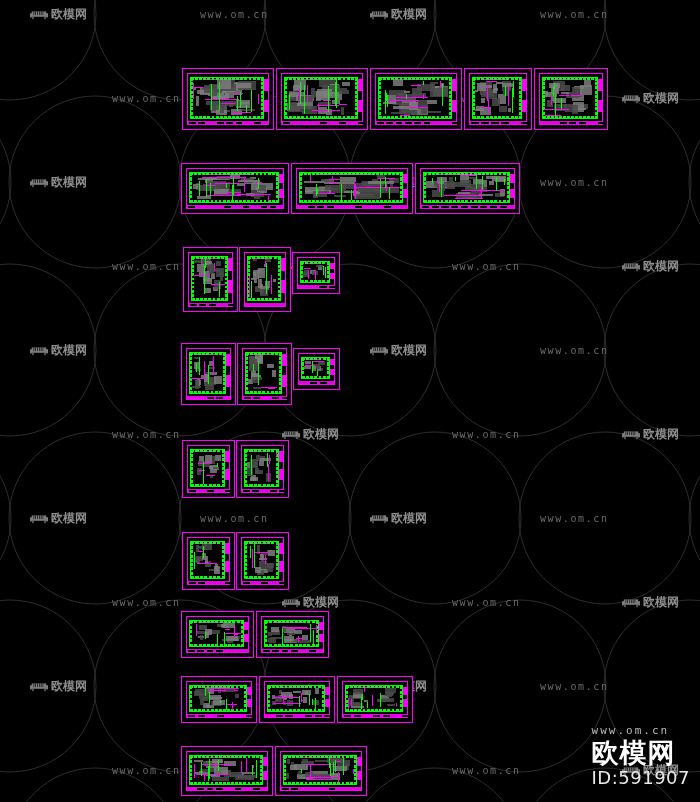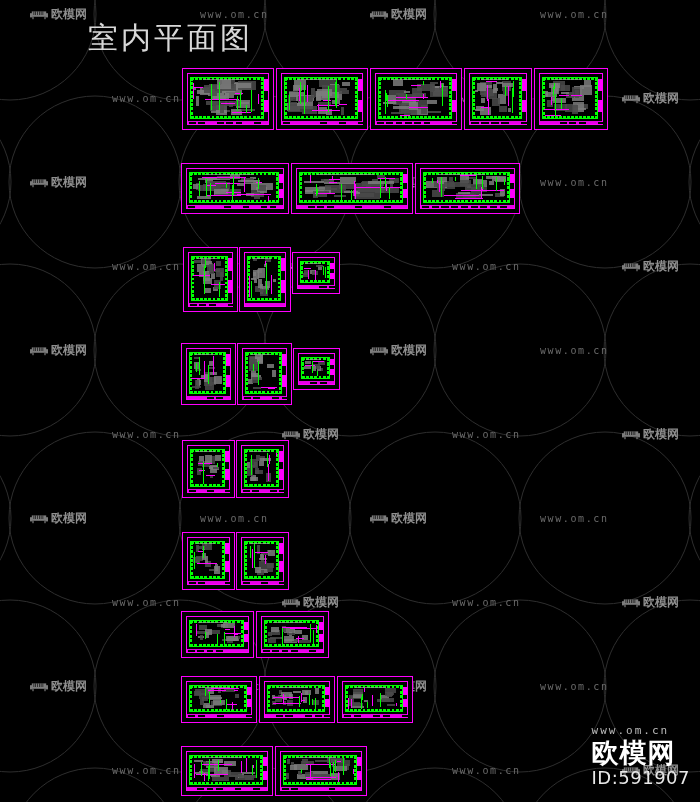--- a/index.html
+++ b/index.html
@@ -475,21 +475,20 @@
           <rect x="9" y="2" width="1" height="6" fill="#000"></rect>
           <rect x="12" y="2" width="1" height="6" fill="#000"></rect>
           <rect x="15" y="2" width="1" height="6" fill="#000"></rect>
           <rect x="18" y="2" width="1" height="6" fill="#000"></rect>
           <rect x="21" y="2" width="1" height="6" fill="#000"></rect>
         </svg>
         <span class="txt">欧模网</span>
       </div>
     </div>
 
-  <div id="title">室内平面图</div>
 
   <div id="rows-layer">
       <div class="rowlabel" style="left:90px;top:72px;"></div>
       <div class="sheetcap" style="left:214px;top:56px;"></div>
       <div class="sheet" style="left:182px;top:68px;width:92px;height:62px;">
         <div class="inner">
           <div class="plan pl-out" style="left:2px;top:2px;width:82px;height:52px;"></div>
           <div class="plan pl-grn" style="left:5px;top:6px;width:74px;height:42px;"></div>
           <div class="plan bar-g" style="left:6.0px;top:7px;width:2.9px;height:2px;"></div>
           <div class="plan bar-g" style="left:6.0px;top:45px;width:2.9px;height:2px;"></div>

